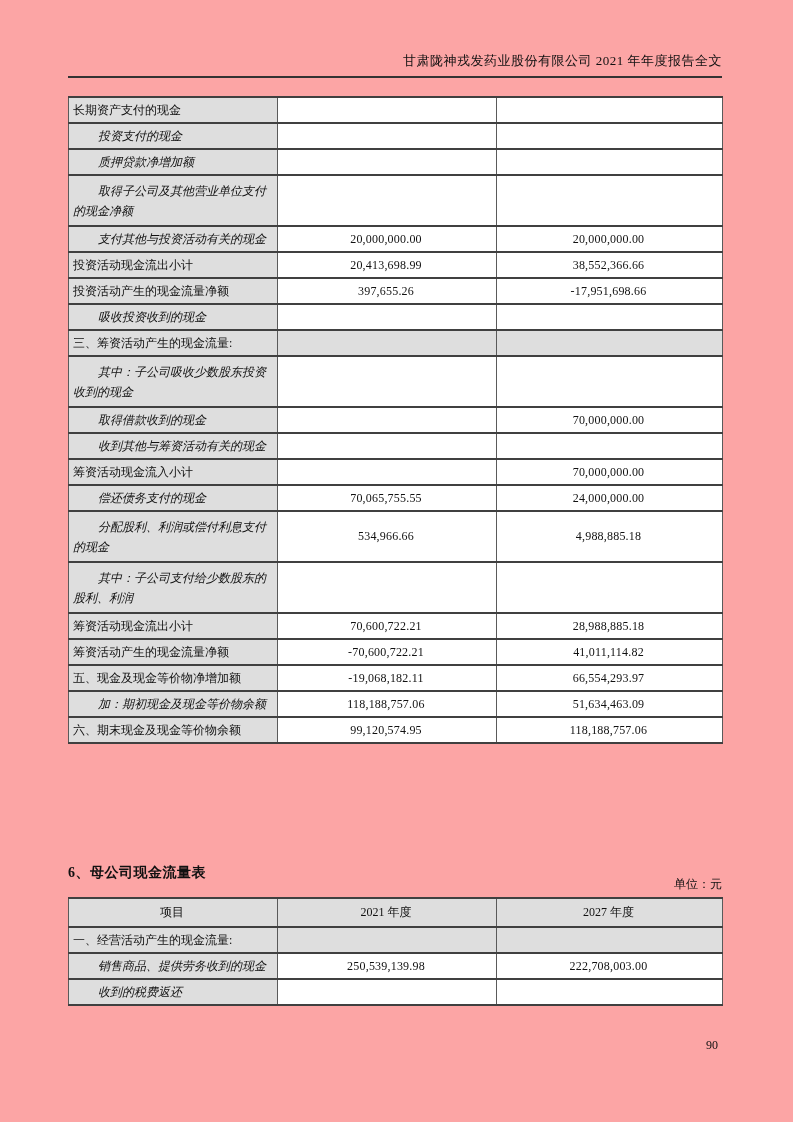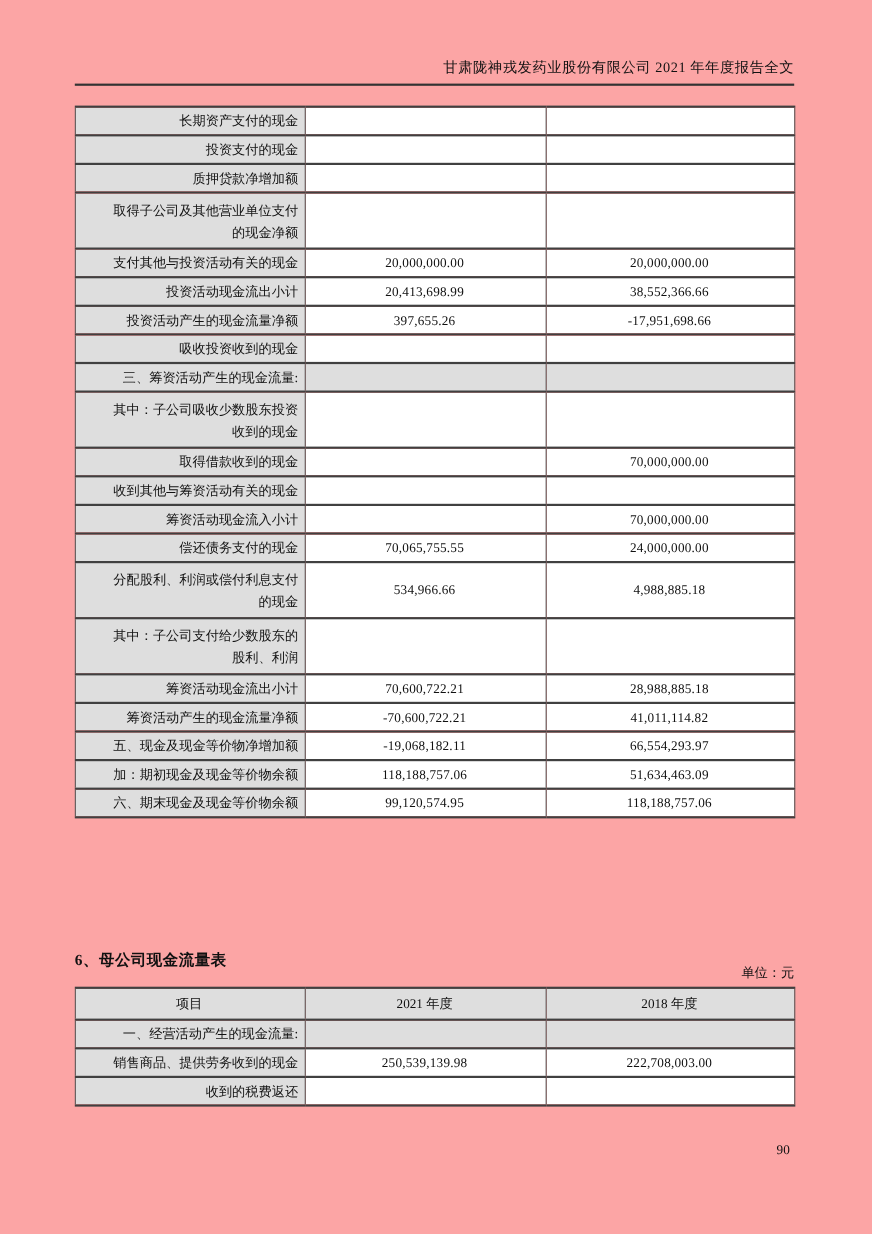--- a/index.html
+++ b/index.html
@@ -44,25 +44,25 @@
     border-bottom: 2px solid #404040;
     padding: 2px 6px 2px 4px;
     vertical-align: middle;
     font-weight: normal;
     overflow: hidden;
   }
   table.fin tr.single { height: 25px; }
   table.fin tr.tall   { height: 51px; }
   table.fin td.label {
     background: #dedede;
-    text-align: right;
+    text-align: left;
     line-height: 20px;
     margin-left: 24px;
   }
-  table.fin td.label.indent { text-indent: 25px; }
+  table.fin td.label.indent { text-indent: 25px; font-style: italic; }
   table.fin td.val {
     text-align: center;
     background: #ffffff;
     letter-spacing: 0.2px;
   }
   table.fin tr.section td { background: #dedede; }
   table.fin th {
     background: #dedede;
     text-align: center;
     height: 23px;
@@ -221,21 +221,21 @@
   <table class="fin" id="table2">
     <colgroup>
       <col style="width:209px">
         <col style="width:219px">
         <col style="width:226px">
     </colgroup>
     <thead>
       <tr>
         <th>项目</th>
         <th>2021 年度</th>
-        <th>2018 年度</th>
+        <th>2027 年度</th>
       </tr>
     </thead>
     <tbody>
         <tr class="single section">
           <td class="label">一、经营活动产生的现金流量:</td>
           <td class="val"></td>
           <td class="val"></td>
         </tr>
         <tr class="single">
           <td class="label indent">销售商品、提供劳务收到的现金</td>

